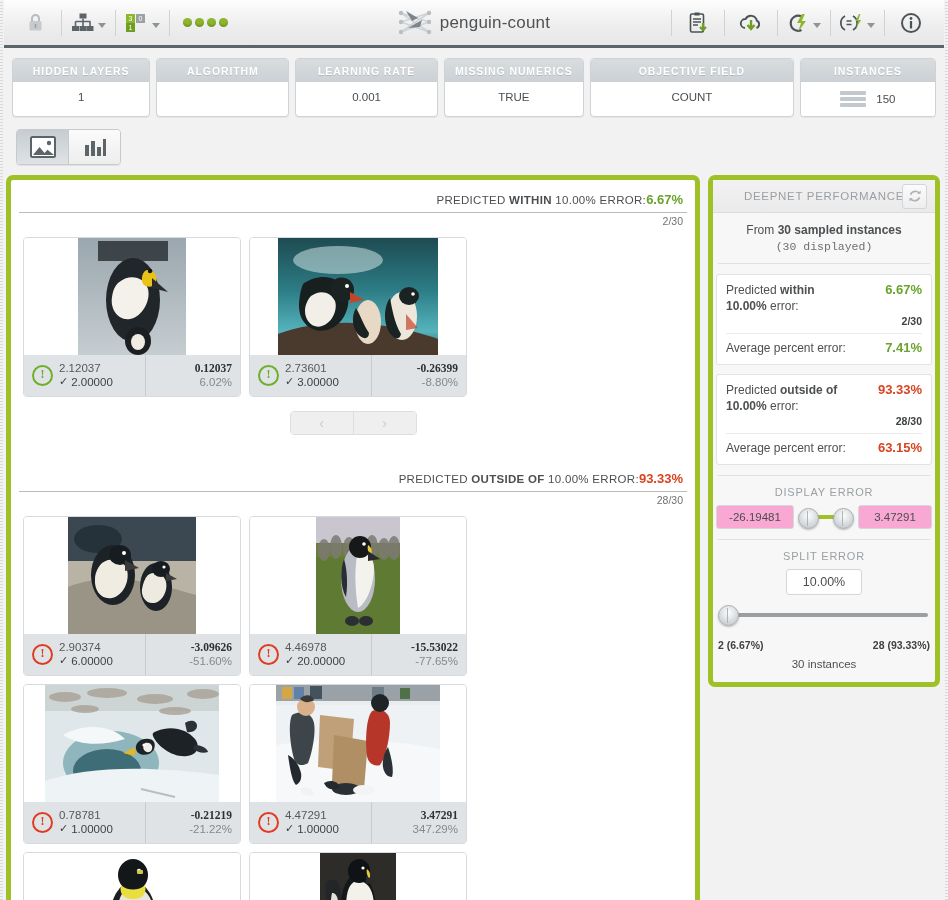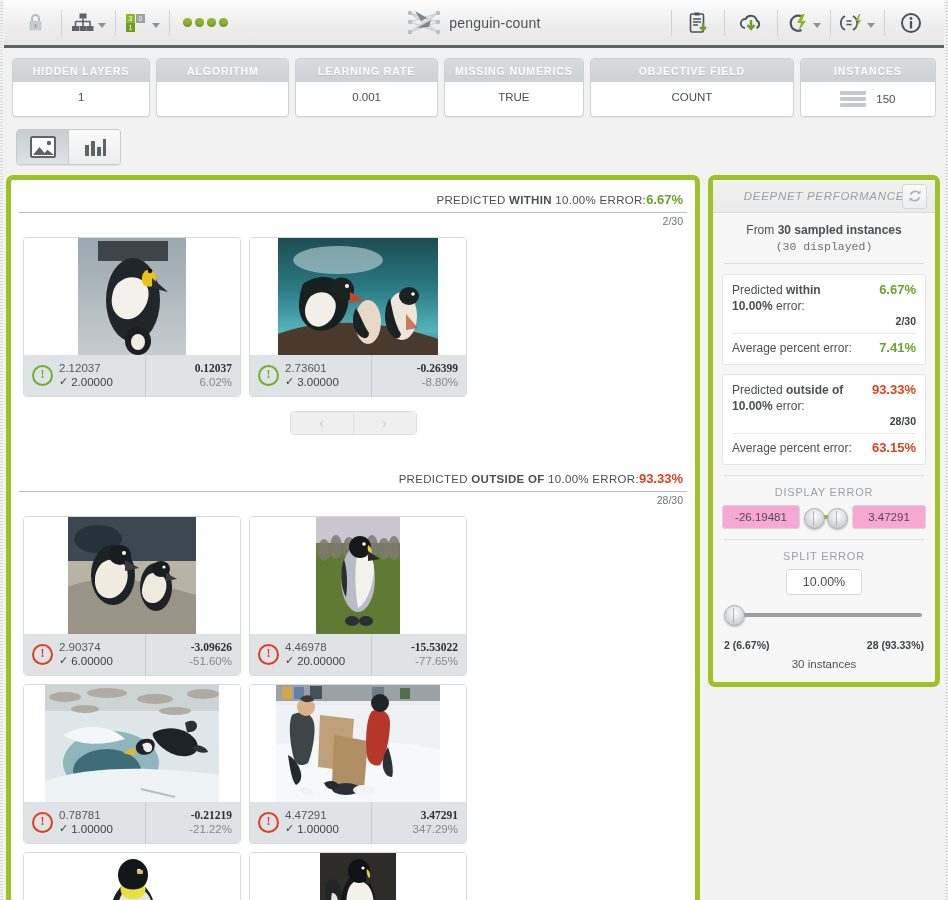--- a/index.html
+++ b/index.html
@@ -32,21 +32,21 @@
   .tb-sep{width:1px;height:26px;background:#d2d2d2;margin:0 3px;}
   .caret{width:0;height:0;border-left:4px solid transparent;border-right:4px solid transparent;
          border-top:5px solid #8d9499;margin-left:3px;margin-top:6px;}
   .dots{display:flex;gap:3px;align-items:center;padding:0 10px;}
   .dot{width:9px;height:9px;border-radius:50%;background:#8db62c;
        box-shadow:inset 0 -2px 2px rgba(0,0,0,.18);}
   .title-wrap{
     position:absolute;left:0;right:0;top:0;height:45px;
     display:flex;align-items:center;justify-content:center;gap:8px;pointer-events:none;
   }
-  .title-text{font-size:14px;color:#4f5254;letter-spacing:.2px;}
+  .title-text{font-size:17px;color:#4f5254;letter-spacing:.2px;}
 
   
   .cfgstrip{display:flex;gap:6px;padding:10px 12px 8px 12px;}
   .cfg{
     background:#ffffff;border:1px solid #cfd3d6;border-radius:4px;overflow:hidden;
     box-shadow:0 1px 1px rgba(0,0,0,.06);
   }
   .cfg-h{
     background:linear-gradient(#d8dcdf,#ccd1d5);
     color:#ffffff;font-size:10.5px;font-weight:bold;letter-spacing:.9px;
@@ -117,27 +117,27 @@
   .spacer-row{height:30px;}
 
   
   .rightpanel{
     width:232px;box-sizing:border-box;
     border:5px solid #9ec127;border-radius:7px;background:#f7f7f7;
     padding:0;
   }
   .rp-head{
     display:flex;align-items:center;justify-content:center;position:relative;
-    height:32px;background:linear-gradient(#f2f2f2,#eaeaea);border-bottom:1px solid #dcdcdc;font-style:italic;
+    height:32px;background:linear-gradient(#f2f2f2,#eaeaea);border-bottom:1px solid #dcdcdc;
   }
   .rp-head-t{font-size:11.5px;color:#9a9fa3;letter-spacing:.7px;}
   .refresh{position:absolute;right:8px;top:4px;width:23px;height:23px;border:1px solid #d2d6d9;
            border-radius:3px;background:linear-gradient(#fbfbfb,#eeeeee);
            display:flex;align-items:center;justify-content:center;}
-  .rp-body{padding:10px 9px 12px;}
+  .rp-body{padding:10px 3px 12px;}
   .rp-from{text-align:center;font-size:12px;color:#4d5052;}
   .rp-from b{font-weight:bold;}
   .rp-disp{text-align:center;font-size:11.5px;color:#6d7072;margin-top:3px;font-family:Liberation Mono, monospace;}
   .hr{height:1px;background:#e0e0e0;margin:10px 2px;}
 
   .statbox{background:#fff;border:1px solid #e3e3e3;border-radius:3px;padding:7px 9px 8px;}
   .statbox + .statbox{margin-top:9px;}
   .srow{display:flex;justify-content:space-between;align-items:baseline;}
   .slabel{font-size:12px;color:#4d5052;line-height:16px;}
   .slabel b{font-weight:bold;}

